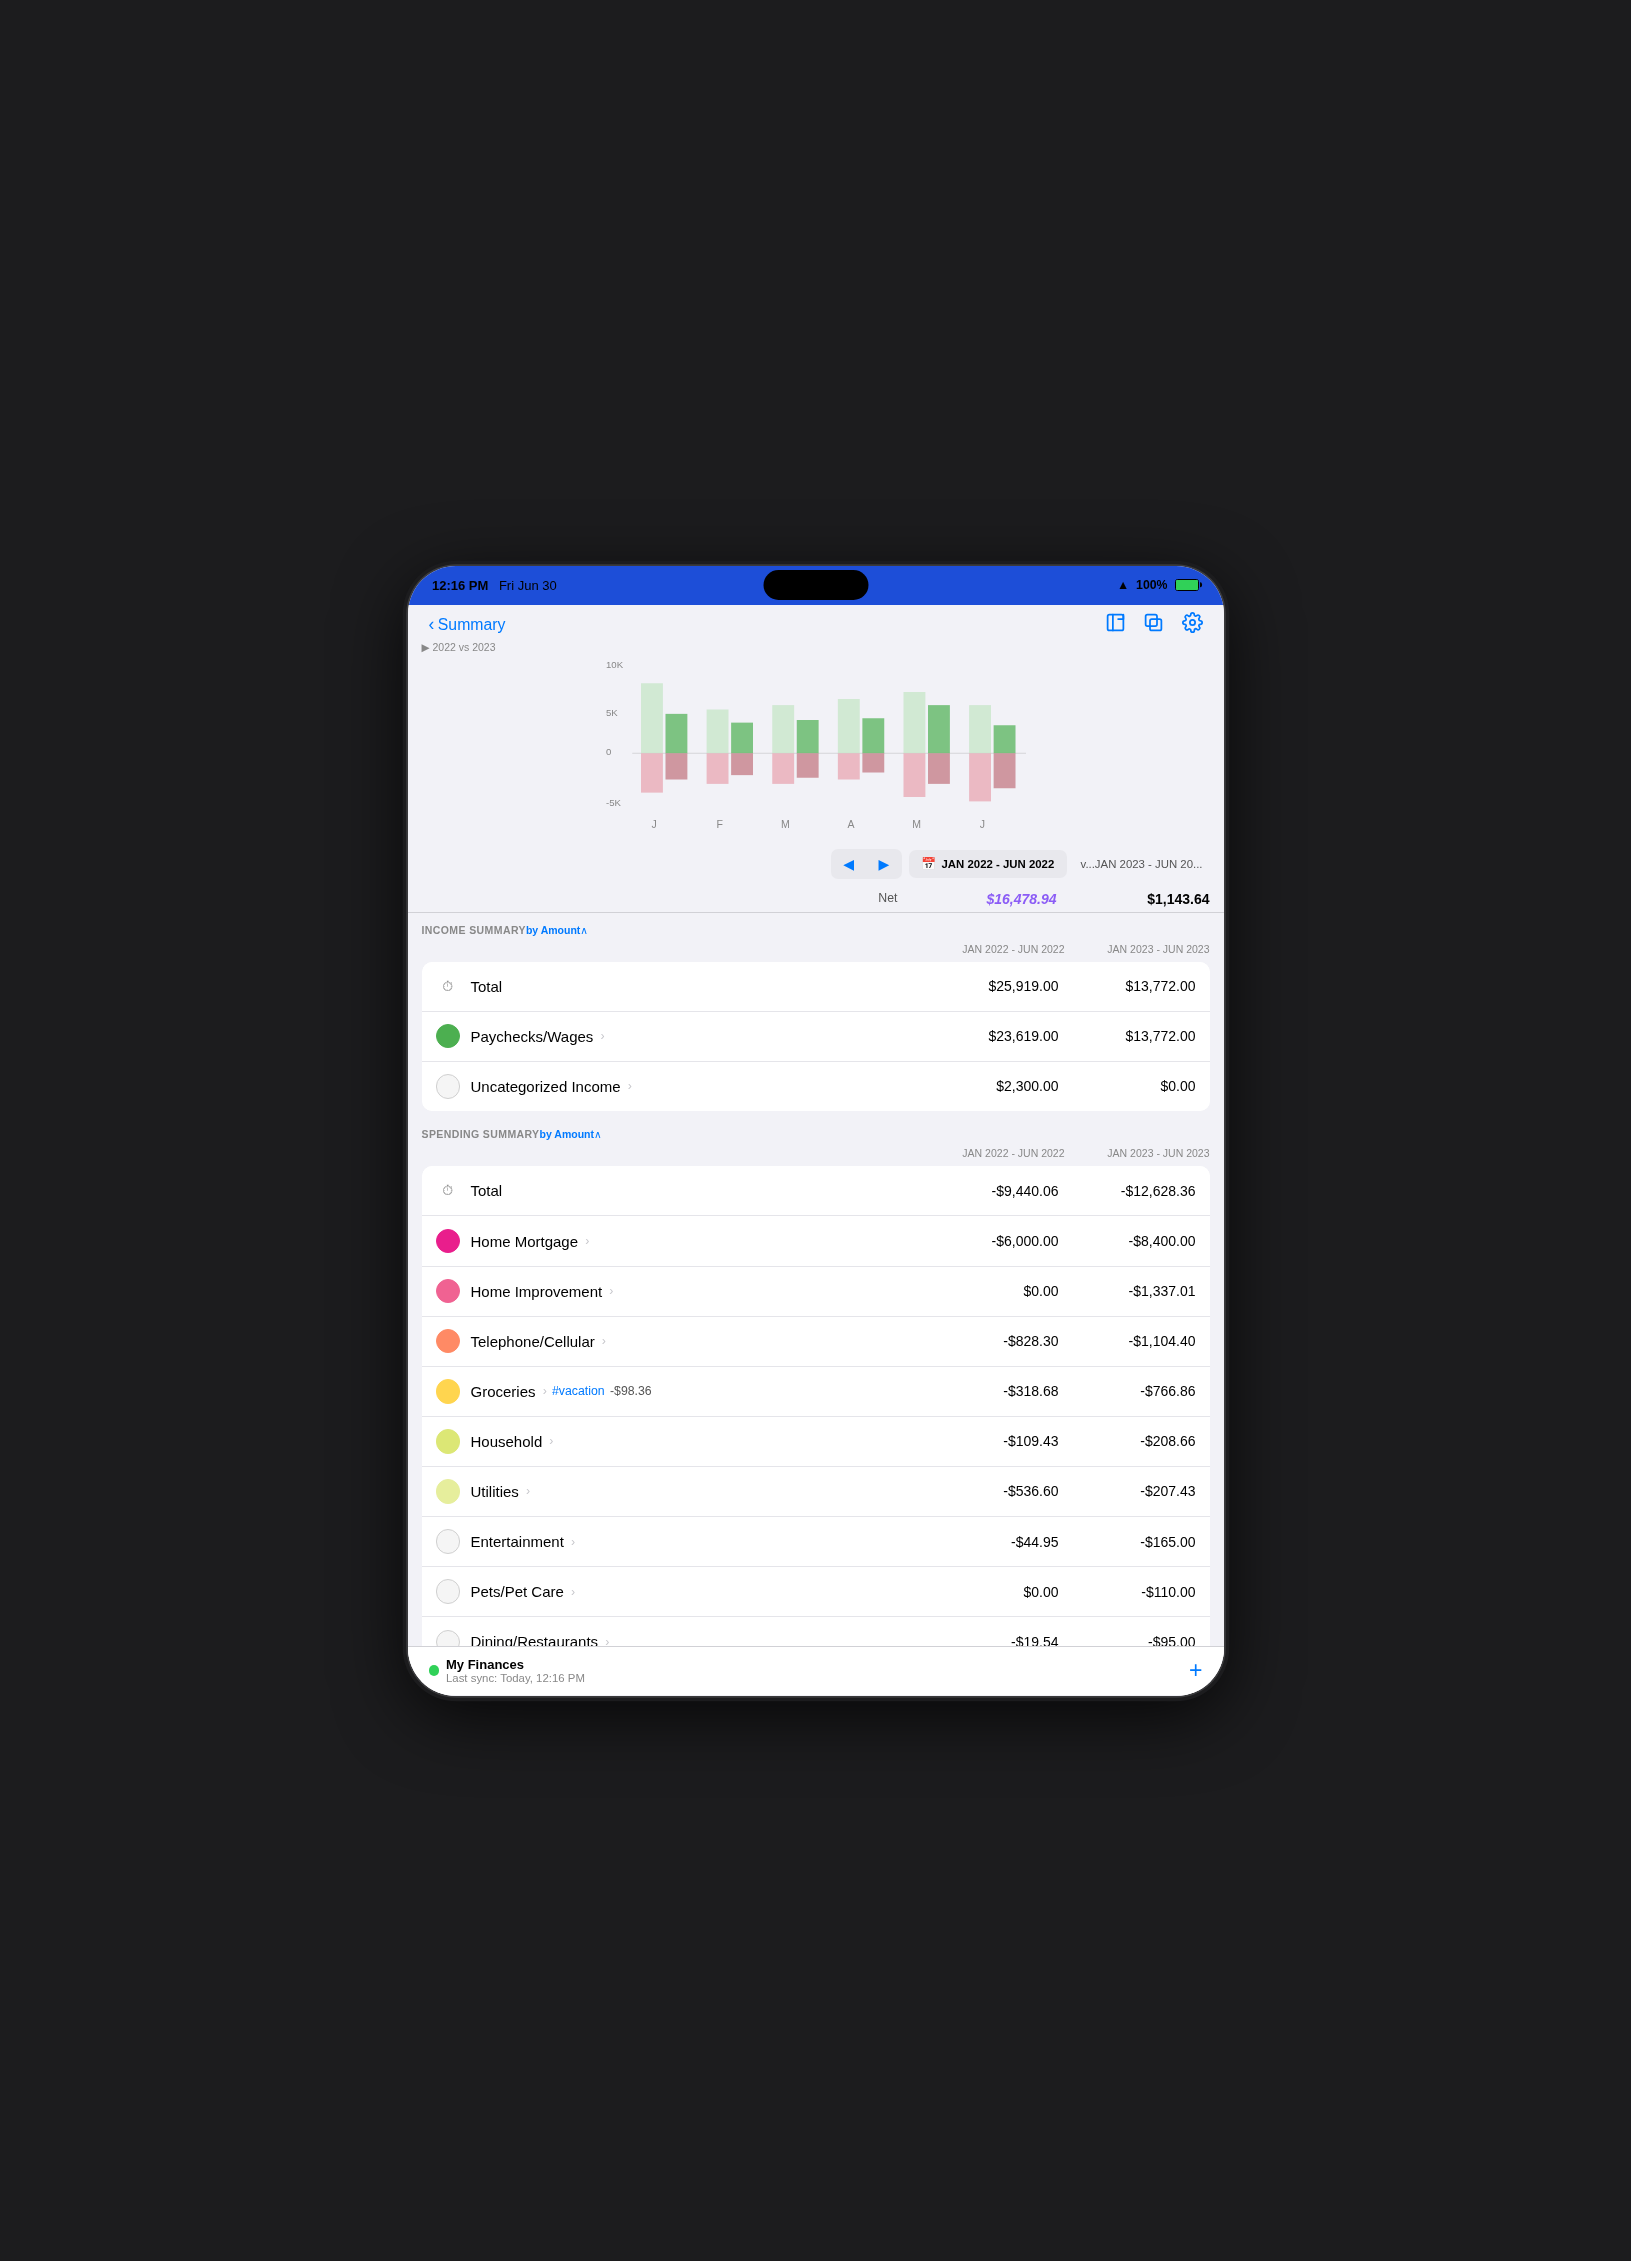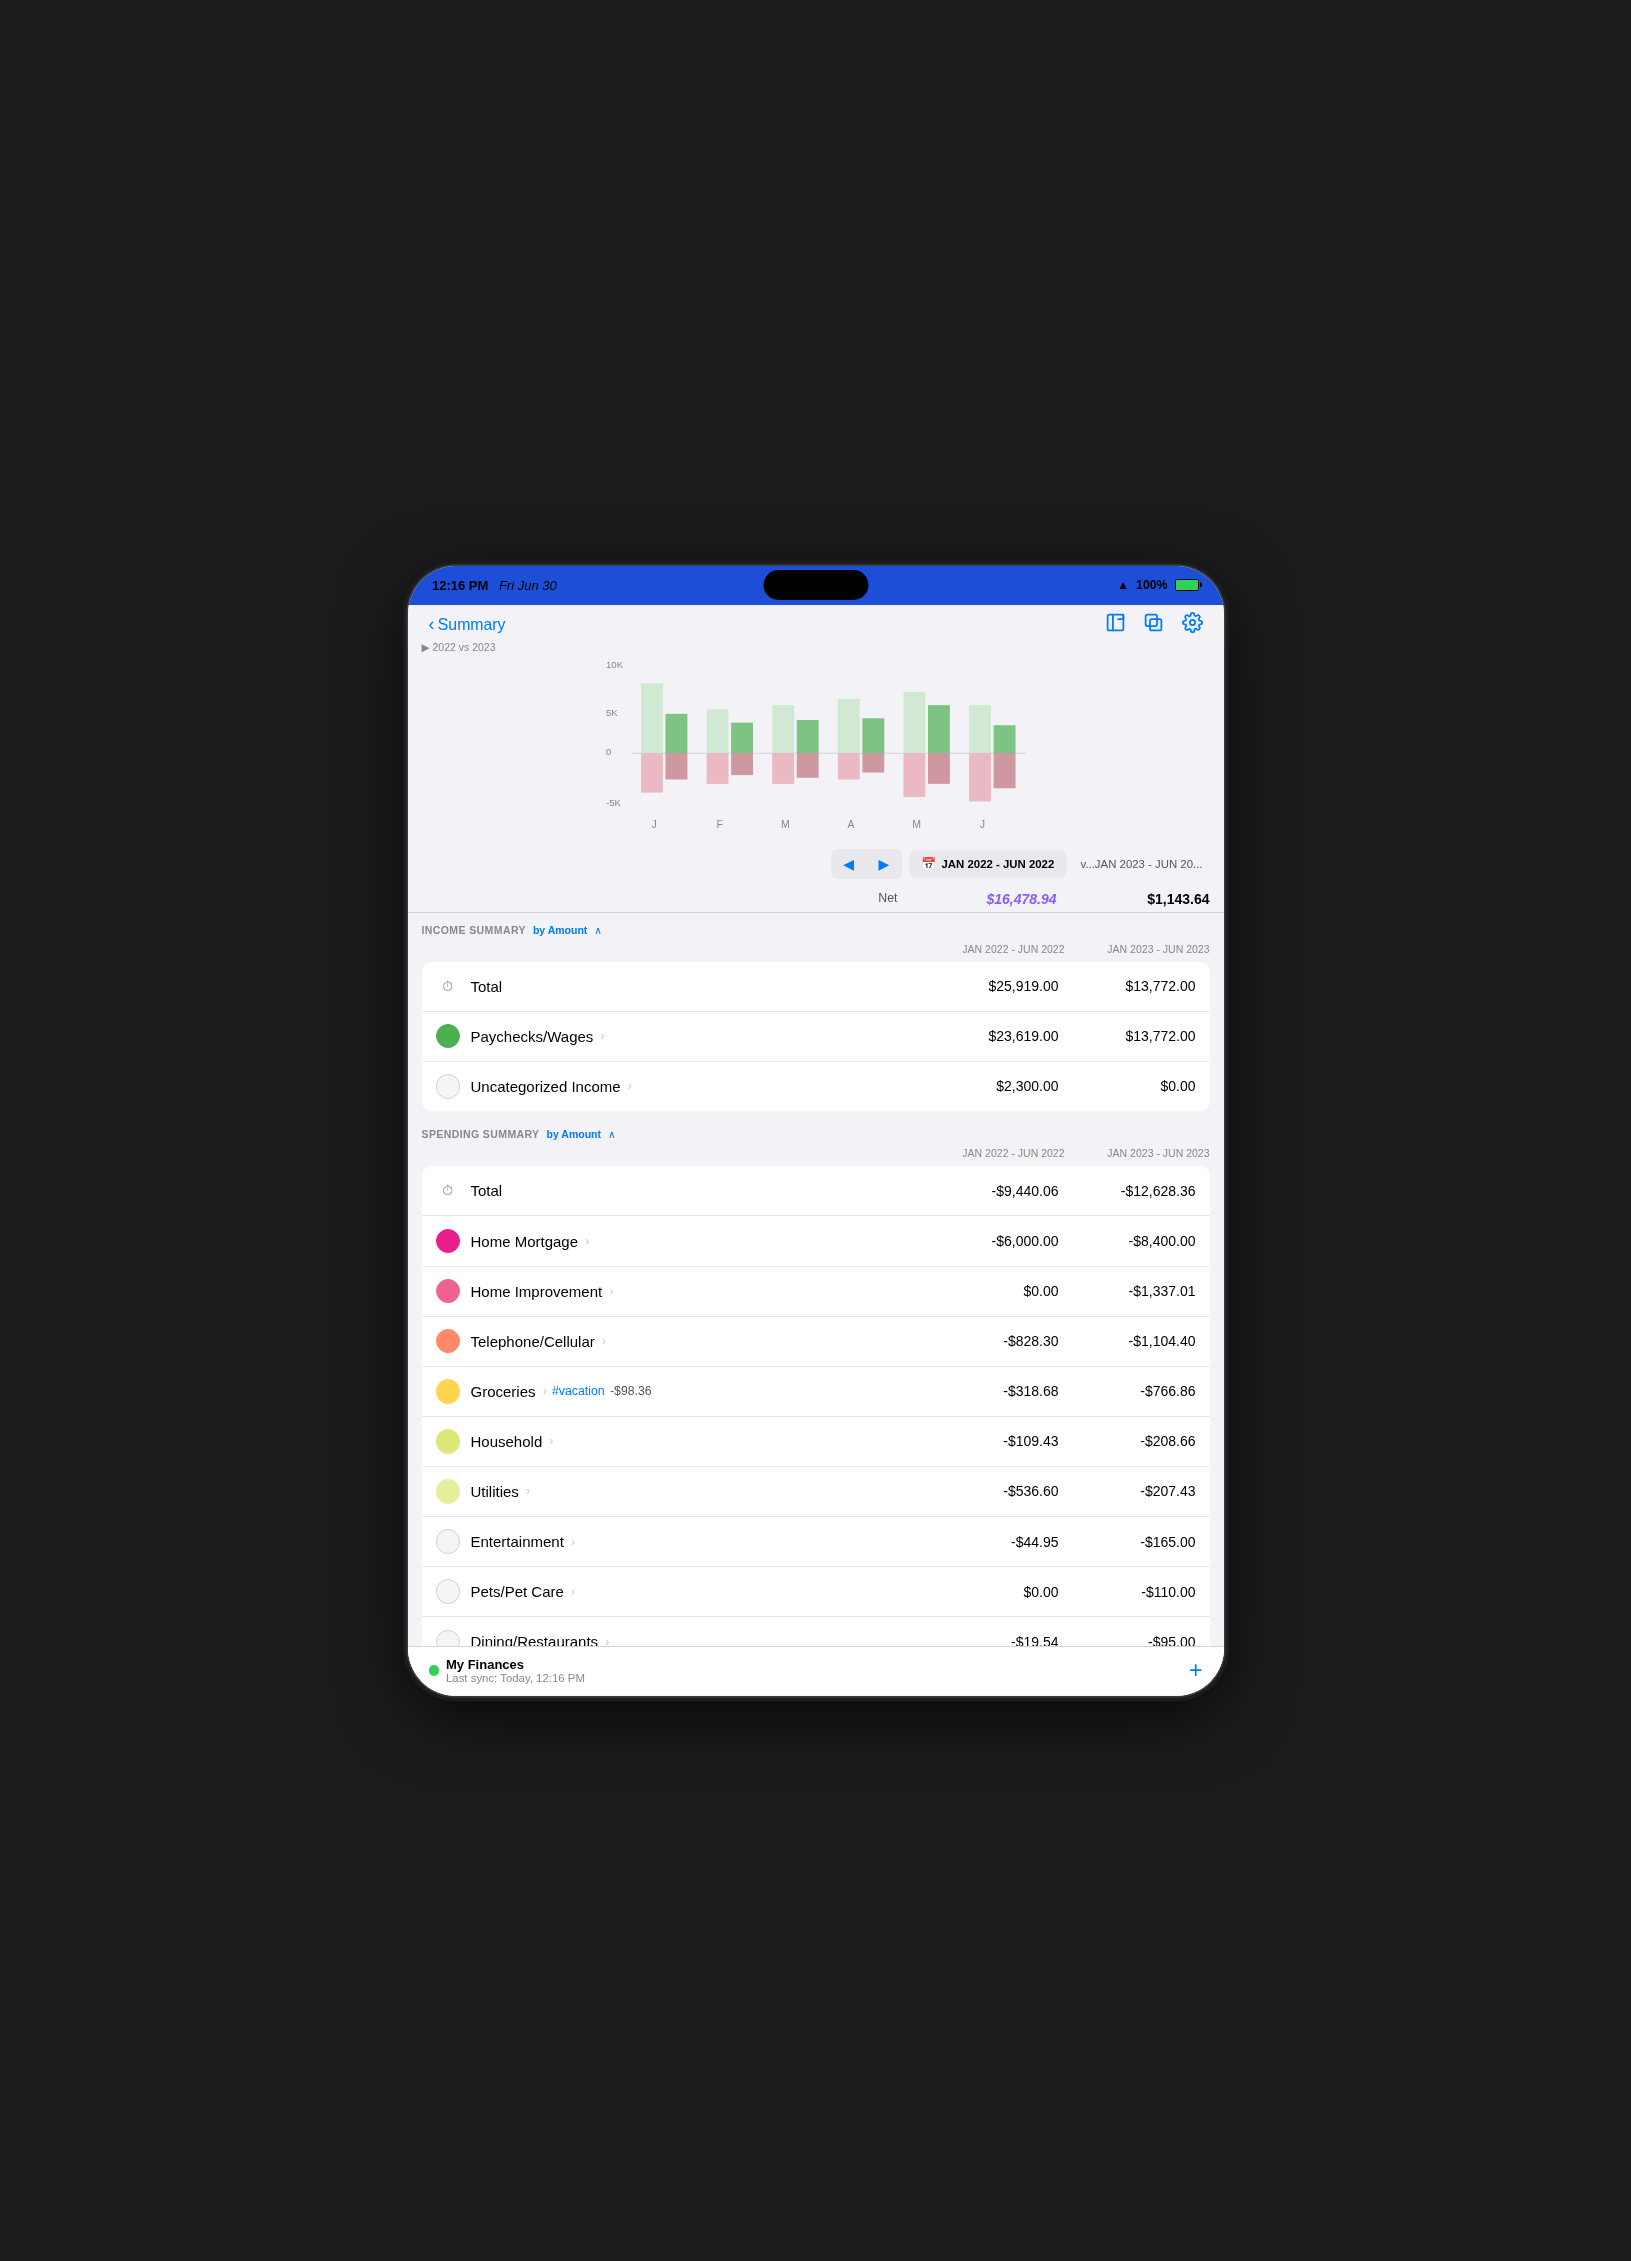--- a/index.html
+++ b/index.html
@@ -24,21 +24,21 @@
       height: 39px;
       background: #1d4ed8;
       display: flex;
       align-items: center;
       justify-content: space-between;
       padding: 0 24.5px;
       font-size: 13px;
       font-weight: 600;
     }
     .status-time { font-weight: 700; font-size: 13px; color: #000; }
-    .status-date { font-size: 13px; font-weight: 500; color: #000; margin-left: 7px; font-style: italic; }
+    .status-date { font-size: 13px; font-weight: 500; color: #000; margin-left: 7px; }
     .status-left { display: flex; align-items: center; gap: 3.5px; }
     .status-right { display: flex; align-items: center; gap: 7px; }
     .camera-notch {
       width: 105px;
       height: 30px;
       background: #000;
       border-radius: 17.5px;
       position: absolute;
       top: 4.4px;
       left: 50%;
@@ -183,21 +183,21 @@
       width: 131px;
       text-align: right;
       font-size: 14px;
       font-weight: 600;
       color: #000;
     }
     .section-header {
       display: flex;
       align-items: center;
       padding: 10.5px 14px 3.5px;
-      gap: 7px;
+      gap: 0;
     }
     .section-header-title {
       font-size: 10.5px;
       font-weight: 700;
       color: #888;
       letter-spacing: 0.4px;
     }
     .section-header-sort {
       font-size: 10.5px;
       font-weight: 600;

